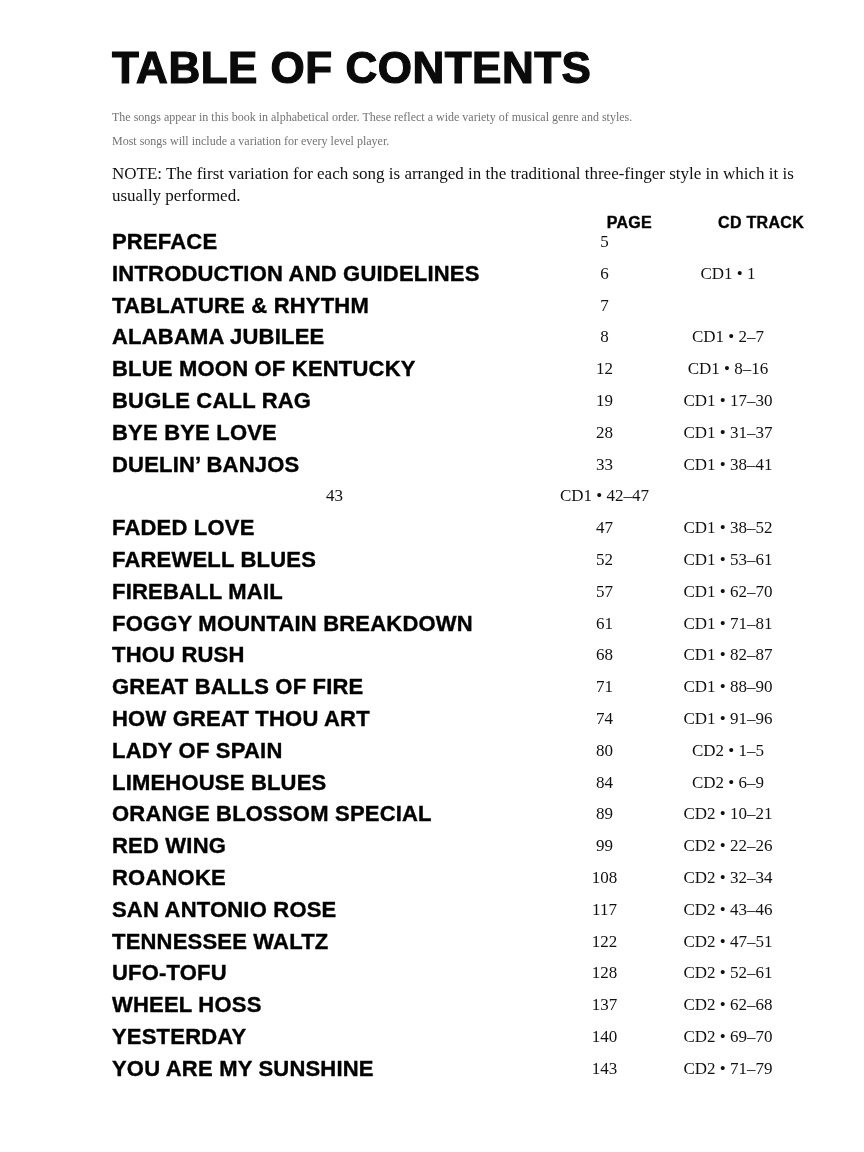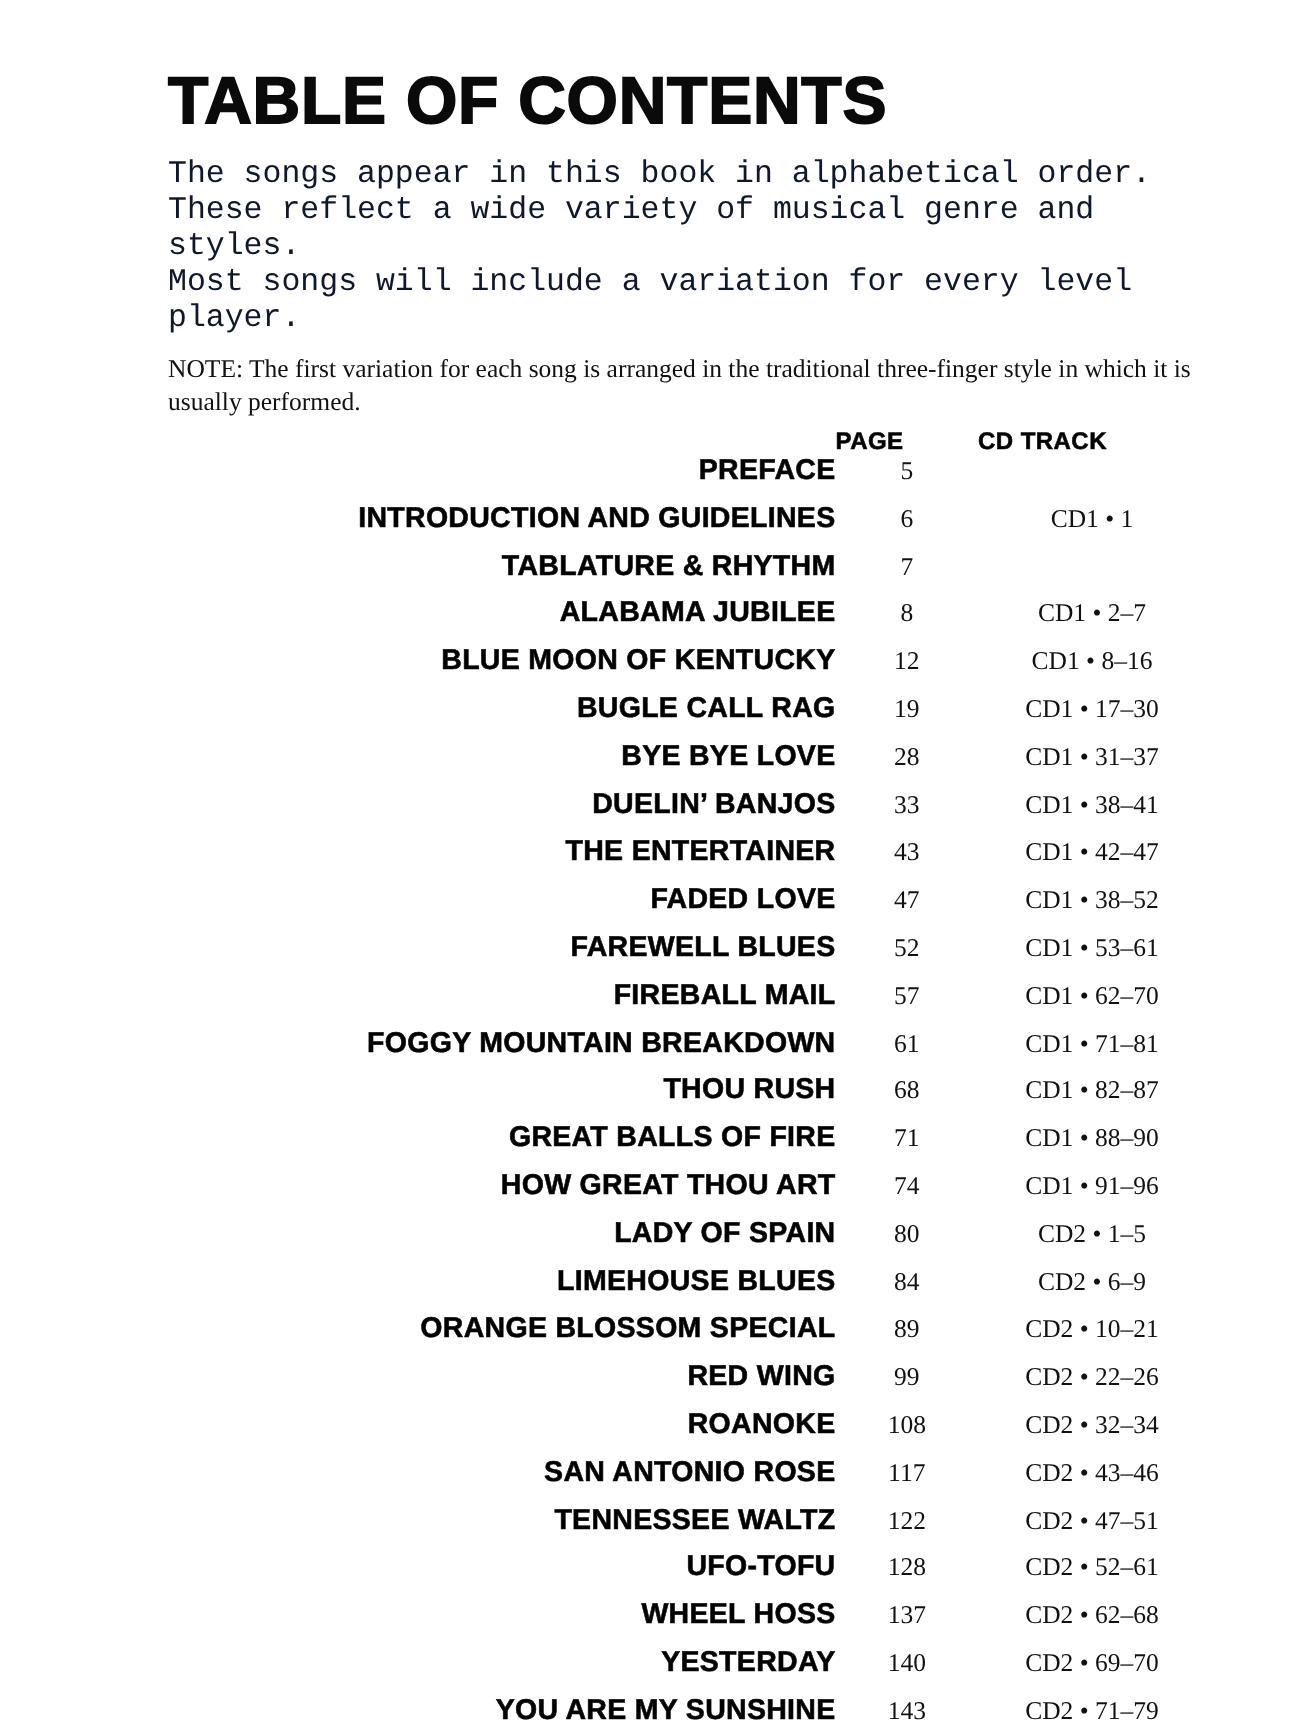--- a/index.html
+++ b/index.html
@@ -19,24 +19,24 @@
     font-family: "Liberation Sans", sans-serif;
     font-weight: bold;
     font-size: 44px;
     line-height: 44px;
     letter-spacing: 0.5px;
     color: #0a0a0a;
     -webkit-text-stroke: 1.2px #0a0a0a;
   }
   .intro {
     margin-top: 15px;
-    font-family: Liberation Mono, monospace;
-    font-size: 21px;
+    font-family: Liberation Serif, serif;
+    font-size: 12px;
     line-height: 24px;
-    color: #0f172a;
+    color: #737373;
   }
   .note {
     margin-top: 10px;
     font-family: "Liberation Serif", serif;
     font-size: 17px;
     line-height: 22px;
     color: #111;
   }
   .toc { margin-top: 7px; }
   .toc-header, .toc-row {
@@ -44,32 +44,31 @@
     grid-template-columns: 445px 95px 152px;
     align-items: start;
   }
   .toc-header { height: 18px; }
   .col-head {
     font-family: "Liberation Sans", sans-serif;
     font-weight: bold;
     font-size: 16px;
     line-height: 18px;
     letter-spacing: 0.3px;
-    text-align: left;
+    text-align: right;
     -webkit-text-stroke: 0.4px #0a0a0a;
   }
   .toc-row { height: 31.8px; }
   .song-title {
     font-family: "Liberation Sans", sans-serif;
     font-weight: bold;
-    font-size: 19px;
+    font-size: 22px;
     line-height: 19px;
     letter-spacing: 0.2px;
     white-space: nowrap;
-    text-align: right;
     -webkit-text-stroke: 0.4px #0a0a0a;
   }
   .page-num, .cd-track {
     font-family: "Liberation Serif", serif;
     font-size: 17px;
     line-height: 19px;
     text-align: center;
     color: #111;
   }
 </style>
@@ -135,21 +134,20 @@
     <div class="cd-track">CD1 • 31–37</div>
   </div>
 
   <div class="toc-row">
     <div class="song-title">DUELIN’ BANJOS</div>
     <div class="page-num">33</div>
     <div class="cd-track">CD1 • 38–41</div>
   </div>
 
   <div class="toc-row">
-    <div class="song-title">THE ENTERTAINER</div>
     <div class="page-num">43</div>
     <div class="cd-track">CD1 • 42–47</div>
   </div>
 
   <div class="toc-row">
     <div class="song-title">FADED LOVE</div>
     <div class="page-num">47</div>
     <div class="cd-track">CD1 • 38–52</div>
   </div>
 

